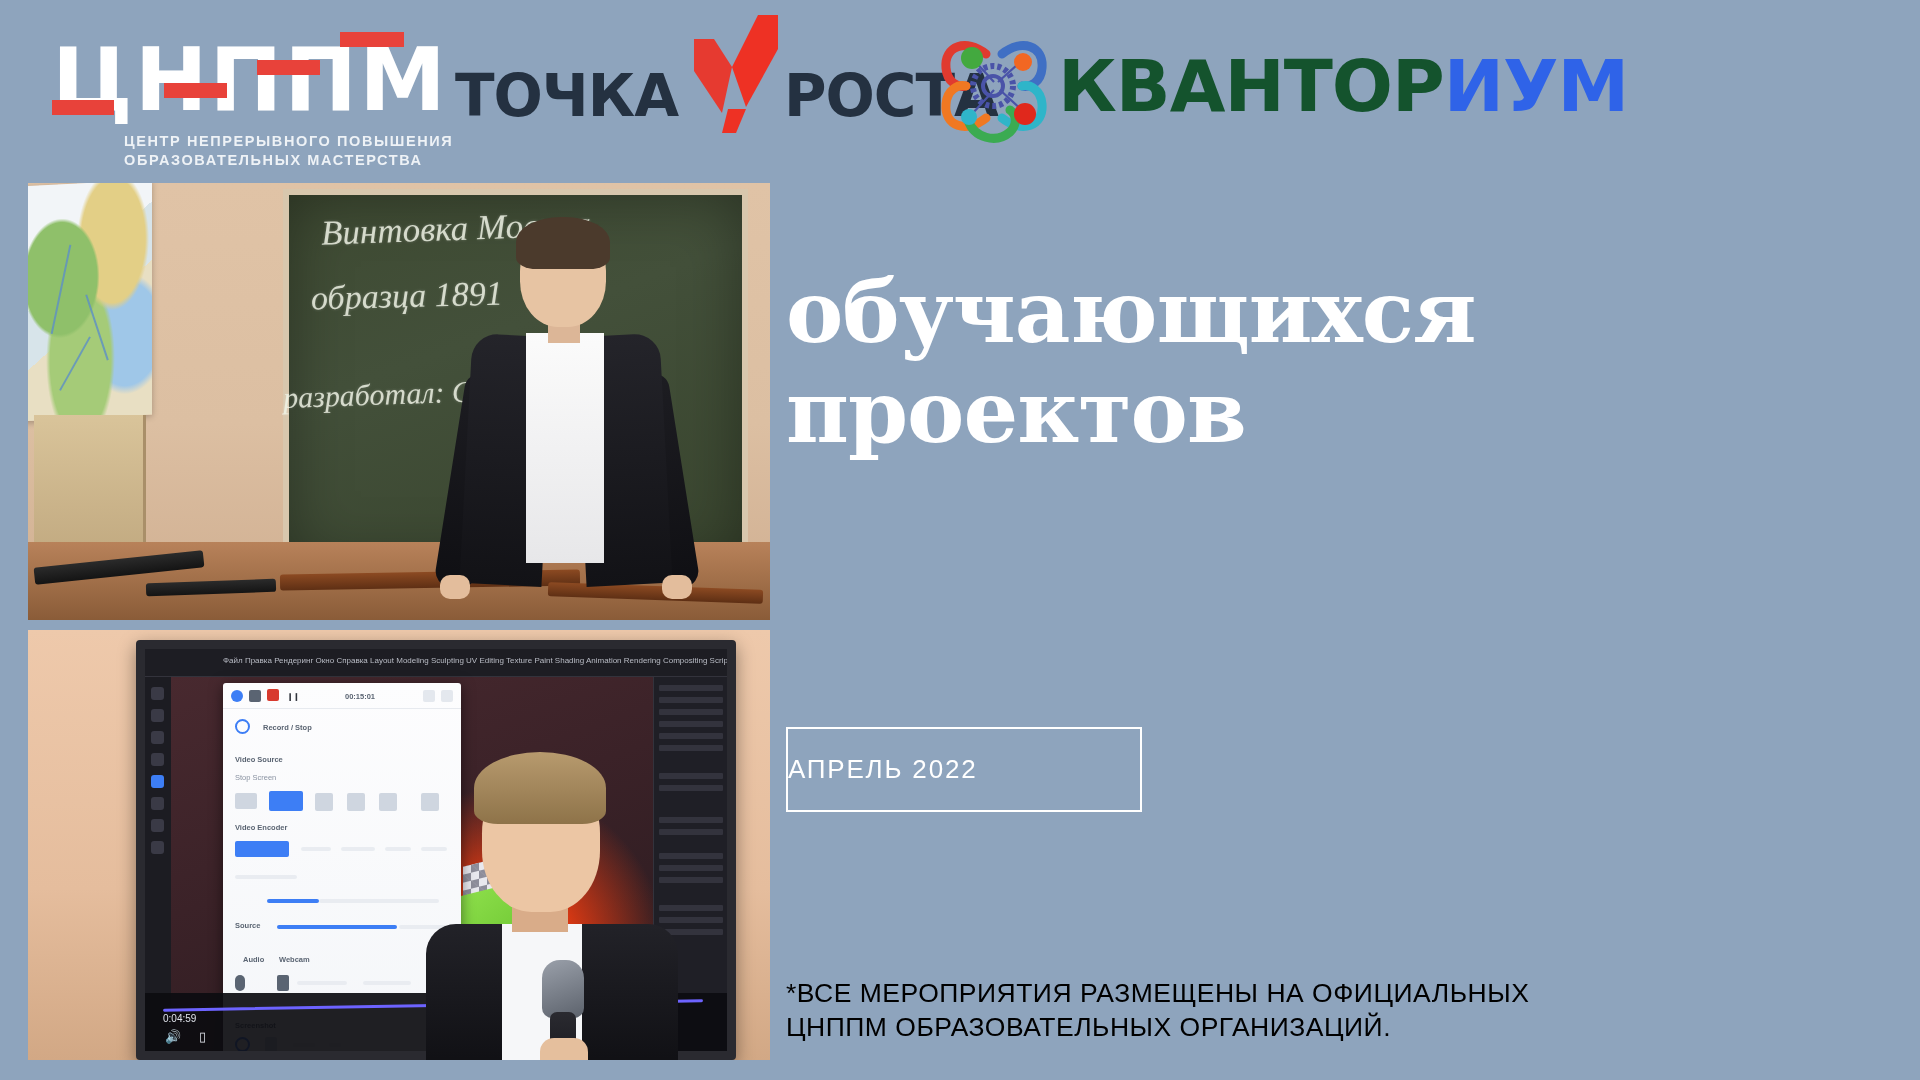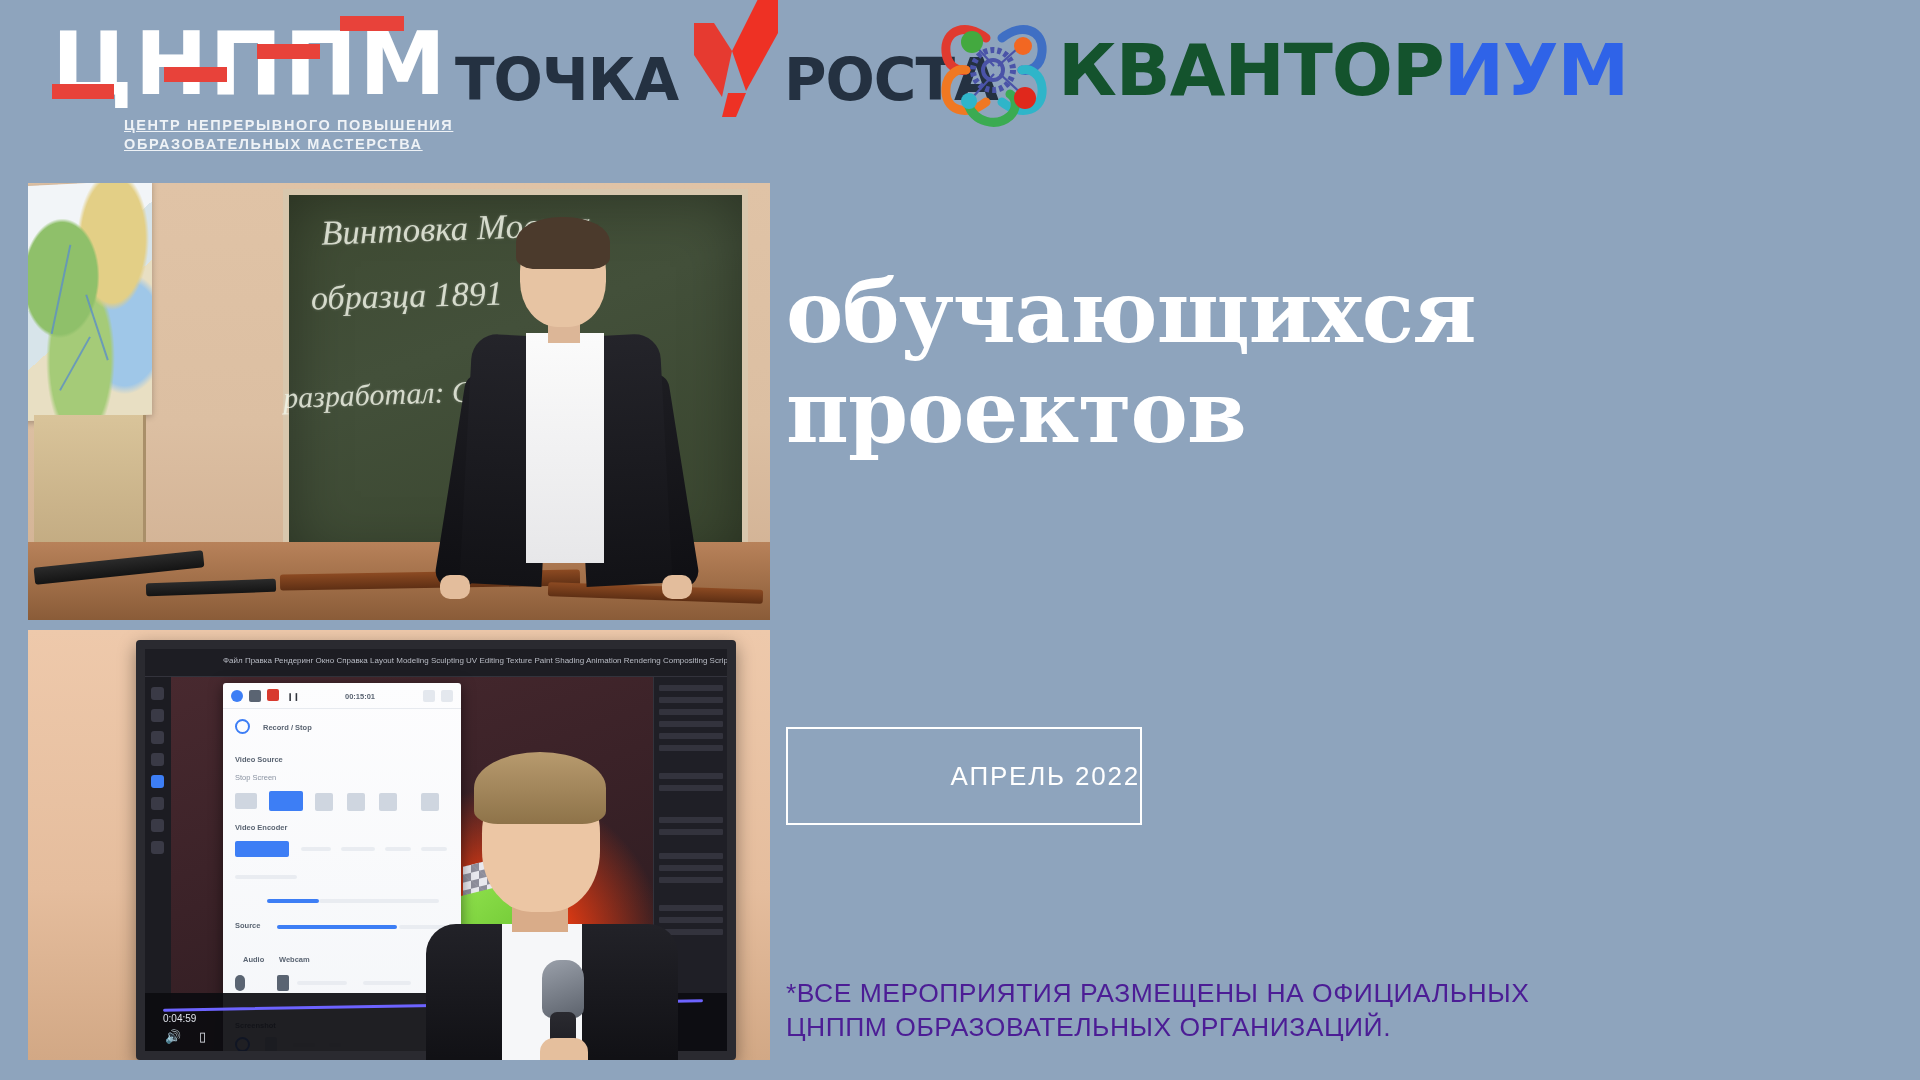--- a/index.html
+++ b/index.html
@@ -6,21 +6,21 @@
   * { margin:0; padding:0; box-sizing:border-box; }
   html,body { width:1920px; height:1080px; overflow:hidden; }
   body {
     background:#8ea4bd;
     font-family:"Liberation Sans", sans-serif;
     position:relative;
   }
 
   
   .logo-bar{
-    position:absolute; top:0; left:0; width:1671px; height:178px;
+    position:absolute; top:16px; left:0; width:1671px; height:178px;
   }
 
   
   .cnppm{ position:absolute; left:52px; top:12px; width:420px; height:150px; }
   .cnppm-word{
     position:relative; width:420px; height:98px;
   }
   .cnppm-letters{
     position:absolute; left:0; top:8px;
     font-family:"DejaVu Sans", sans-serif;
@@ -31,21 +31,20 @@
   .cnppm-bar{ position:absolute; background:#e8423a; }
   .bar-1{ left:0px;   top:72px; width:62px;  height:15px; }
   .bar-2{ left:112px; top:55px; width:63px;  height:15px; }
   .bar-3{ left:205px; top:32px; width:63px;  height:15px; }
   .bar-4{ left:288px; top:4px;  width:64px;  height:15px; }
   .cnppm-sub{
     position:absolute; left:72px; top:104px;
     color:#eef2f6; font-size:14.5px; font-weight:600;
     letter-spacing:1.6px; line-height:19px;
     font-family:"Liberation Sans", sans-serif;
-    text-decoration:underline;
   }
 
   
   .tochka{
     position:absolute; left:455px; top:44px;
     display:flex; align-items:center; height:72px;
   }
   .tochka-txt{
     font-family:"DejaVu Sans", sans-serif;
     font-weight:bold; font-size:58px; letter-spacing:-1px;
@@ -293,31 +292,31 @@
 
   
   .title{
     position:absolute; left:786px; top:262px; width:1100px;
     color:#ffffff;
     font-family:"DejaVu Serif", serif;
     font-weight:bold;
     font-size:86px; line-height:100px; letter-spacing:-1px;
   }
   .date-box{
-    position:absolute; left:786px; top:727px; width:356px; height:98px;
+    position:absolute; left:786px; top:727px; width:356px; height:85px;
     border:2px solid #ffffff;
-    display:flex; align-items:center; justify-content:flex-end;
+    display:flex; align-items:center; justify-content:flex-start;
   }
   .date-txt{
     color:#ffffff; font-size:26px; letter-spacing:1.8px; font-weight:400;
     font-family:"Liberation Sans", sans-serif;
   }
   .note{
     position:absolute; left:786px; top:976px; width:1090px;
-    color:#4c1d95; font-size:26.5px; line-height:34px; letter-spacing:.5px;
+    color:#000000; font-size:26.5px; line-height:34px; letter-spacing:.5px;
     font-weight:400; font-family:"Liberation Sans", sans-serif;
   }
 </style>
 </head>
 <body>
 
 <div class="logo-bar">
 
   <div class="cnppm">
     <div class="cnppm-word">

